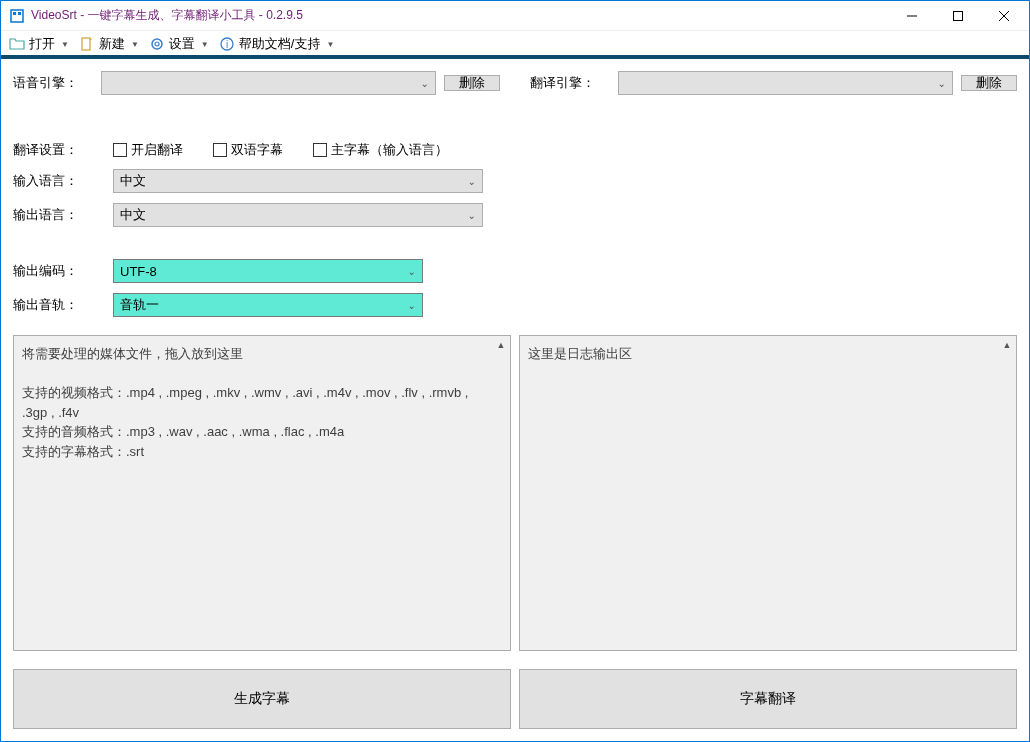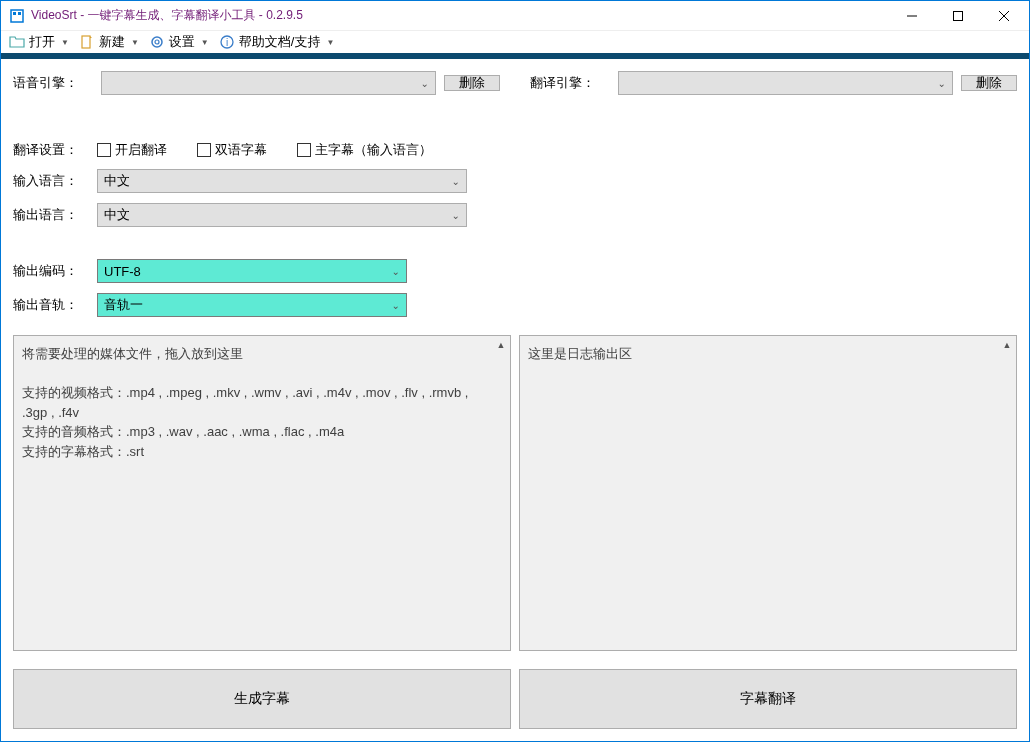--- a/index.html
+++ b/index.html
@@ -3,25 +3,25 @@
 <meta charset="utf-8">
 <style>
 * { box-sizing: border-box; margin: 0; padding: 0; }
 body { font-family: "Microsoft YaHei", "Segoe UI", sans-serif; font-size: 13px; background: #fff; color: #000; }
 .window { width: 1030px; height: 742px; border: 1px solid #0078d7; display: flex; flex-direction: column; }
 .titlebar { height: 30px; background: #fff; display: flex; align-items: center; padding: 0 2px 0 8px; border-bottom: 1px solid #eee; }
 .title-icon { width: 16px; height: 16px; margin-right: 6px; }
 .title-text { flex: 1; font-size: 12px; color: #701a75; }
 .win-controls { display: flex; }
 .win-btn { width: 46px; height: 30px; display: flex; align-items: center; justify-content: center; cursor: pointer; }
-.toolbar { height: 28px; display: flex; align-items: flex-end; padding: 0 4px; gap: 2px; border-bottom: 6px solid #0c4a6e; }
+.toolbar { height: 28px; display: flex; align-items: flex-end; padding: 0 4px; gap: 2px; border-bottom: 4px solid #0c4a6e; }
 .tool-item { display: flex; align-items: center; padding: 2px 4px; cursor: pointer; gap: 4px; font-size: 13px; }
 .dropdown-arrow { font-size: 8px; color: #555; margin-left: 2px; }
 .content { flex: 1; padding: 12px; display: flex; flex-direction: column; gap: 10px; }
-.row { display: flex; align-items: center; gap: 4px; }
+.row { display: flex; align-items: center; gap: 20px; }
 .label { width: 80px; font-size: 13px; }
 .combo { height: 24px; border: 1px solid #adadad; background: #e1e1e1; display: flex; align-items: center; padding: 0 6px; position: relative; cursor: pointer; }
 .combo-arrow { position: absolute; right: 6px; font-size: 10px; color: #555; }
 .combo.white { background: #5eead4; border: 1px solid #7a7a7a; }
 .btn { height: 16px; padding: 0 14px; border: 1px solid #adadad; background: #e1e1e1; cursor: pointer; display: flex; align-items: center; }
 .check-group { display: flex; align-items: flex-end; gap: 30px; }
 .checkbox { display: flex; align-items: center; gap: 4px; cursor: pointer; }
 .check-box { width: 14px; height: 14px; border: 1px solid #333; display: flex; align-items: center; justify-content: center; font-size: 11px; }
 .check-box.checked::after { content: "✓"; color: #000; font-weight: bold; }
 .engine-row { display: flex; gap: 30px; margin-bottom: 14px; }

